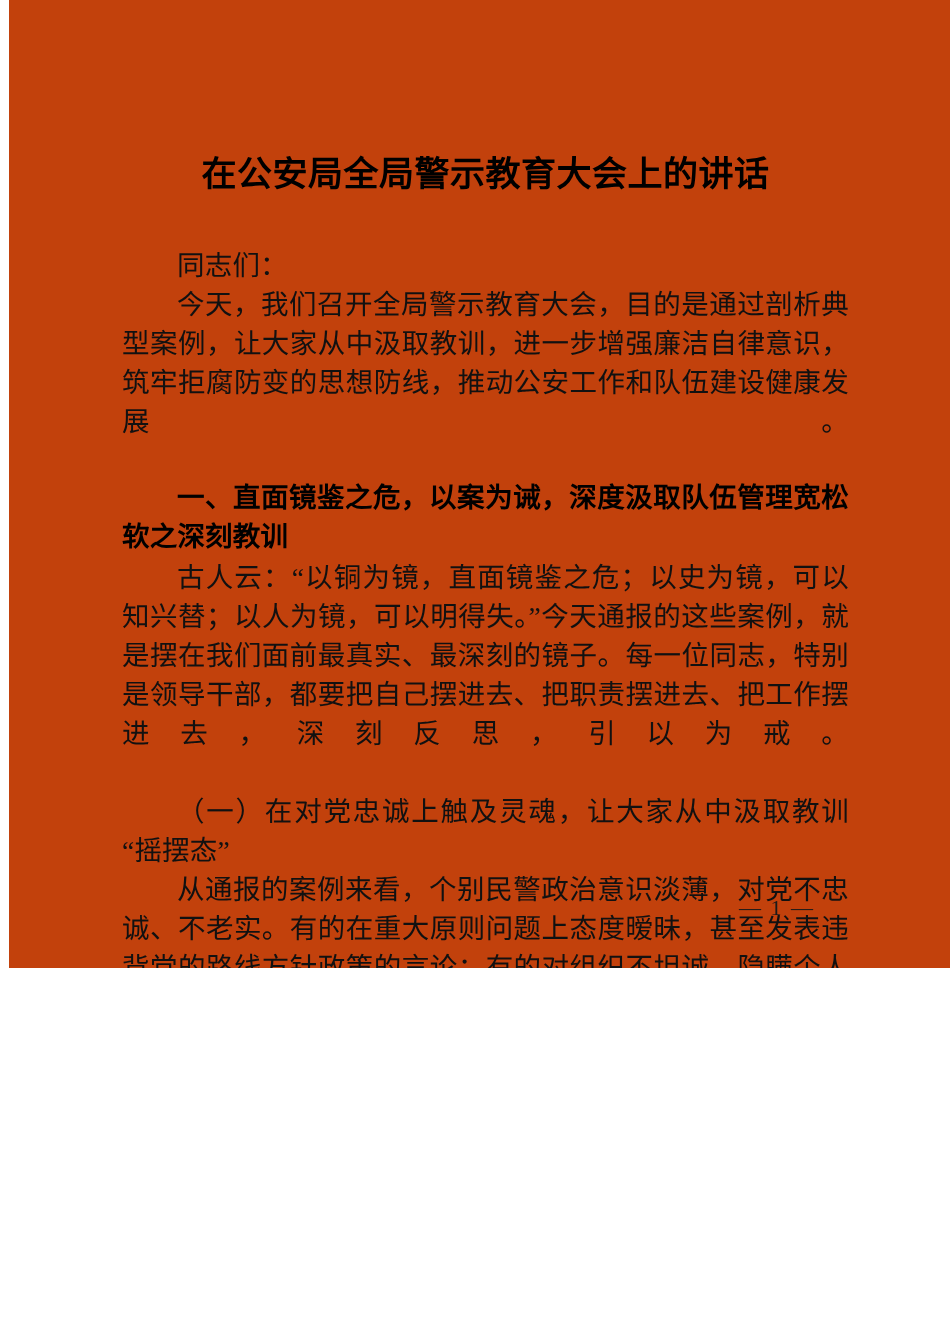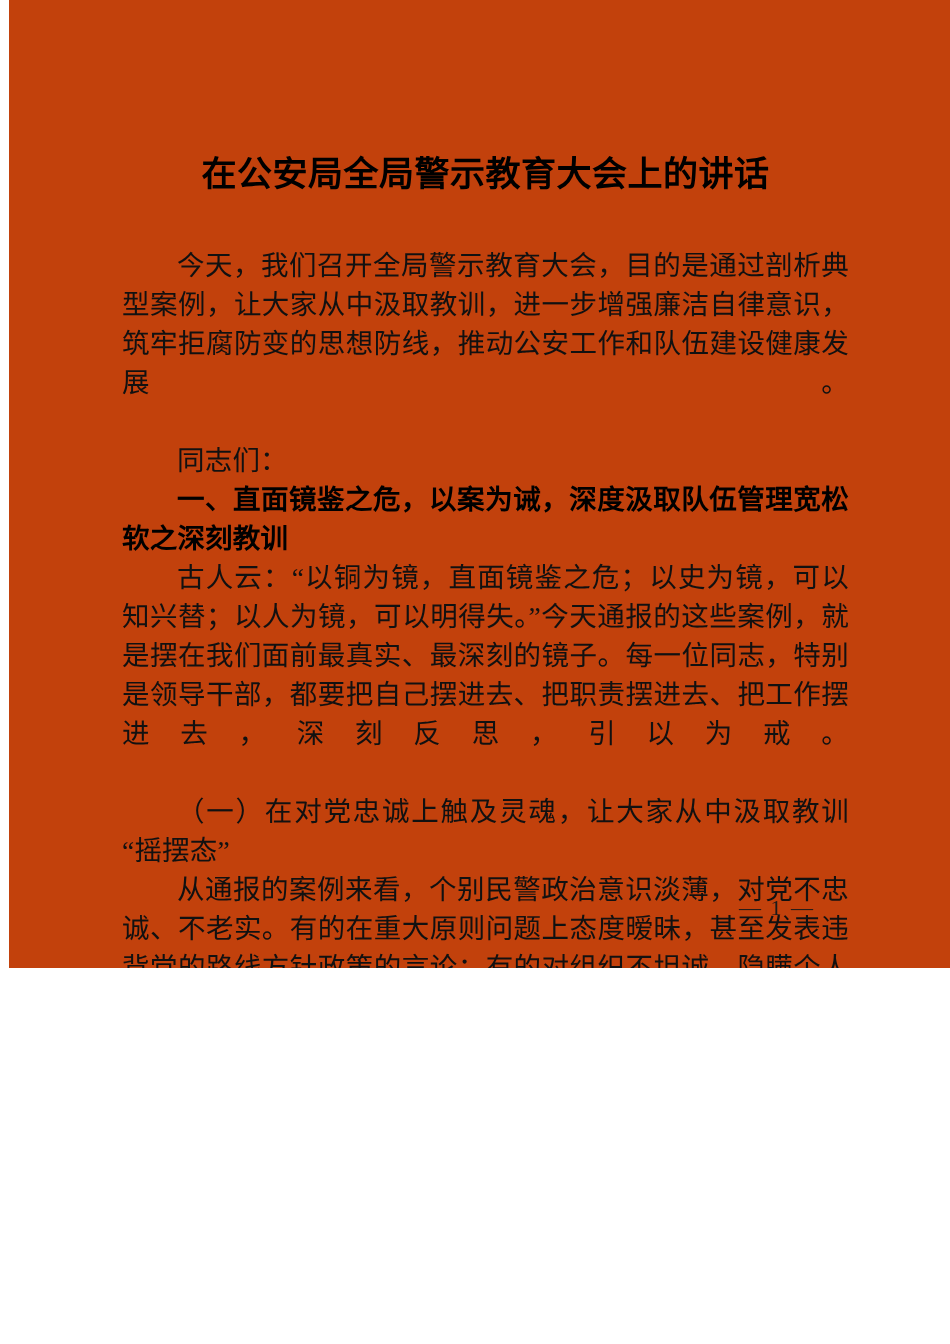--- a/index.html
+++ b/index.html
@@ -56,21 +56,21 @@
     text-align: justify;
     text-justify: inter-ideograph;
     text-indent: 2em;
     color: #111111;
     letter-spacing: 0.2px;
   }
 
   
   .h1-line {
     margin: 0;
-    font-family: Liberation Serif, serif;
+    font-family: Liberation Mono, monospace;
     font-weight: bold;
     font-size: 27.5px;
     line-height: 39px;
     text-align: justify;
     text-justify: inter-ideograph;
     text-indent: 2em;
     color: #000000;
     letter-spacing: 0.2px;
   }
 
@@ -120,23 +120,23 @@
 <body>
 
 <div class="page">
 
   <div class="page-inner">
 
     <h1 class="doc-title">在公安局全局警示教育大会上的讲话</h1>
 
     <div class="body-block">
 
+      <p class="para">同志们：</p>
+
       <p class="para justify-all">今天，我们召开全局警示教育大会，目的是通过剖析典型案例，让大家从中汲取教训，进一步增强廉洁自律意识，筑牢拒腐防变的思想防线，推动公安工作和队伍建设健康发展。</p>
-
-      <p class="para">同志们：</p>
 
       <p class="h1-line">一、直面镜鉴之危，以案为诫，深度汲取队伍管理宽松软之深刻教训</p>
 
       <p class="para justify-all">古人云：“以铜为镜，直面镜鉴之危；以史为镜，可以知兴替；以人为镜，可以明得失。”今天通报的这些案例，就是摆在我们面前最真实、最深刻的镜子。每一位同志，特别是领导干部，都要把自己摆进去、把职责摆进去、把工作摆进去，深刻反思，引以为戒。</p>
 
       <p class="h2-line">（一）在对党忠诚上触及灵魂，让大家从中汲取教训“摇摆态”</p>
 
       <p class="para justify-all">从通报的案例来看，个别民警政治意识淡薄，对党不忠诚、不老实。有的在重大原则问题上态度暧昧，甚至发表违背党的路线方针政策的言论；有的对组织不坦诚，隐瞒个人重大事项，欺骗组织。公安队伍是党绝对领导下的纪律部队，对党忠诚是公安队伍的政治灵魂。我们必须时刻牢记自己的第一身份是共产党员，第一职责是为党工作。要不断提高政治站位，增强“四个意识”、坚定“四个自信”、做到“两个维护”，始终</p>
 
     </div>

